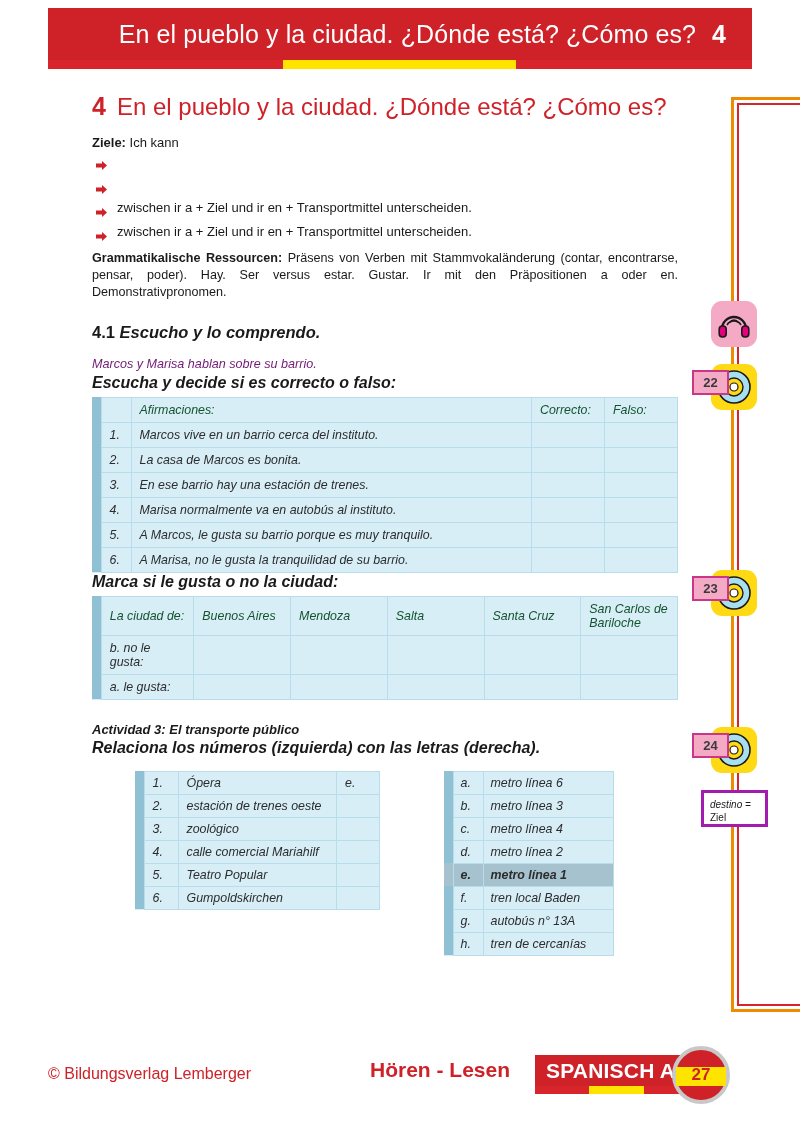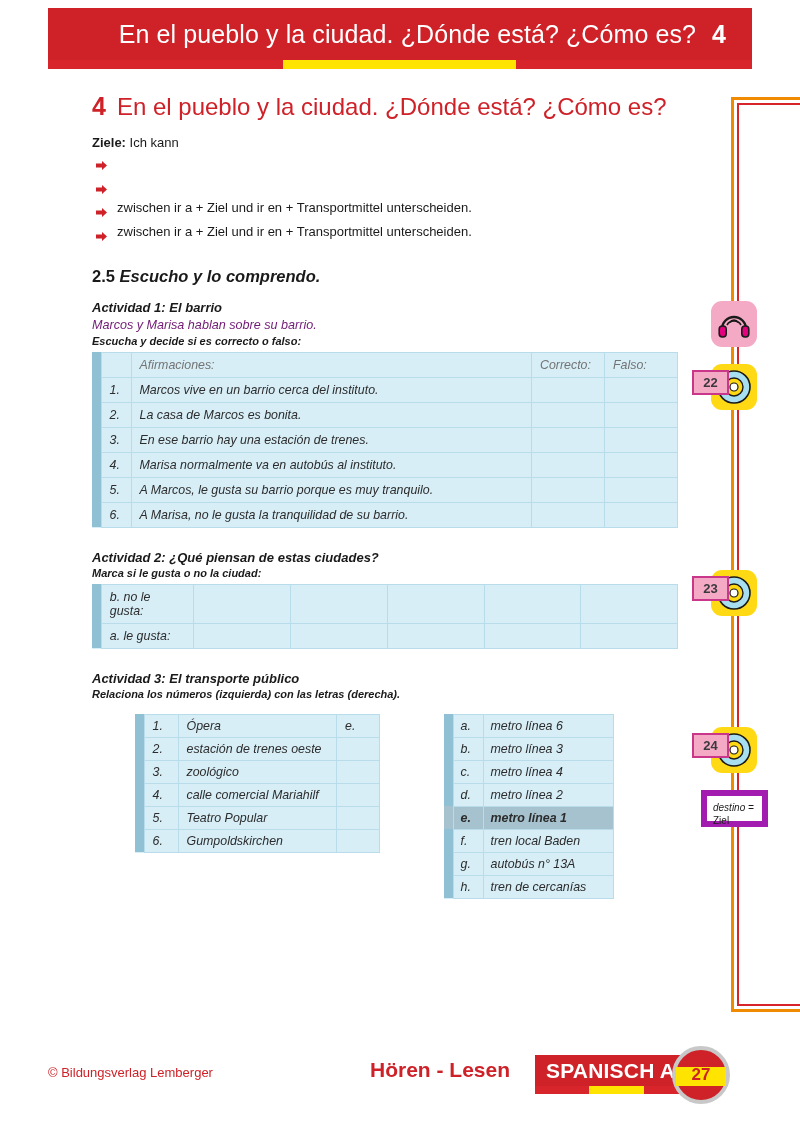--- a/index.html
+++ b/index.html
@@ -83,40 +83,40 @@
 
   .act-title {
     font-size: 13px; font-weight: 700; font-style: italic;
     color: #1a1a1a; margin-bottom: 2px;
   }
   .act-sub {
     font-size: 12.6px; font-style: italic; color: #701a75;
     margin-bottom: 2px; line-height: 1.3; text-align: justify;
   }
   .act-instr {
-    font-size: 11px; font-weight: 700; font-style: italic;
+    font-size: 16px; font-weight: 700; font-style: italic;
     color: #1a1a1a; margin-bottom: 5px;
   }
 
   
   .tbl-wrap { position: relative; }
   .tbl {
     border-collapse: collapse; width: 100%;
     background: #d7eef7; table-layout: fixed;
   }
   .tbl td, .tbl th {
     border: 1px solid #b9dcea;
     font-size: 12.4px; font-style: italic; font-weight: 400;
     color: #2c2c2c; text-align: left;
     padding: 5px 8px; height: 25px; vertical-align: middle;
   }
   .tbl .accent {
     width: 9px; background: #8fc0d4; border: none; padding: 0;
   }
-  .tbl .hdr td { color: #737373; }
+  .tbl .hdr td { color: #14532d; }
   .c-num { width: 30px; text-align: left; }
   .c-cor { width: 73px; text-align: center; }
   .c-fal { width: 73px; text-align: center; }
 
   
   .tbl2 td { height: 22px; }
   .tbl2 .hdr td { height: 38px; vertical-align: middle; }
   .t2-c0 { width: 90px; }
   .t2-c  { width: 94px; }
 
@@ -156,30 +156,30 @@
 
   .num-tag {
     position: absolute; width: 37px; height: 25px;
     background: #f4a9c4; border: 2px solid #c9368a;
     display: flex; align-items: center; justify-content: center;
     font-size: 13px; font-weight: 700; color: #3a3a3a;
   }
 
   .voc-box {
     position: absolute; left: 701px; top: 790px;
-    width: 67px; height: 37px; border: 6px solid #a21caf;
+    width: 67px; height: 37px; border: 3px solid #a21caf;
     background: #ffffff; padding: 5px 6px;
     font-size: 10px; color: #1a1a1a; line-height: 1.3;
   }
   .voc-box i { font-style: italic; }
 
   
   .copyright {
     position: absolute; left: 48px; top: 1065px;
-    font-size: 13px; color: #ce2128;
+    font-size: 16px; color: #ce2128;
   }
   .foot-skill {
     position: absolute; left: 370px; top: 1058px;
     font-size: 21px; font-weight: 700; color: #ce2128;
     white-space: nowrap;
   }
   .foot-badge {
     position: absolute; left: 535px; top: 1055px;
     width: 163px; height: 31px; background: #ce2128;
     display: flex; align-items: center; justify-content: center;
@@ -307,27 +307,29 @@
     </div>
     <div class="goal">
       <span class="goal-arrow">
         <svg width="11" height="9" viewBox="0 0 11 9">
             <path d="M0 2.6 H6 V0 L11 4.5 L6 9 V6.4 H0 Z" fill="#ce2128"></path>
           </svg>
       </span>
       <span class="goal-text">zwischen ir a + Ziel und ir en + Transportmittel unterscheiden.</span>
     </div>
 
+    <div class="gram">
+      <b>Grammatikalische Ressourcen:</b><span> Präsens von Verben mit Stammvokaländerung (contar, encontrarse, pensar, poder). Hay. Ser versus estar. Gustar. Ir mit den Präpositionen a oder en. Demonstrativpronomen.</span>
+    </div>
 
     <div class="sec-title">
-      <span>2.5</span>
+      <span>4.1</span>
       <i>Escucho y lo comprendo.</i>
     </div>
 
-    <div class="act-title">Actividad 1: El barrio</div>
     <div class="act-sub">Marcos y Marisa hablan sobre su barrio.</div>
     <div class="act-instr">Escucha y decide si es correcto o falso:</div>
 
     <div class="tbl-wrap">
       <table class="tbl">
         <tbody>
             <tr class="hdr">
           <td class="accent"></td>
           <td class="c-num"></td>
           <td>Afirmaciones:</td>
@@ -373,25 +375,33 @@
           <td class="accent"></td>
           <td class="c-num">6.</td>
           <td>A Marisa, no le gusta la tranquilidad de su barrio.</td>
           <td class="c-cor"></td>
           <td class="c-fal"></td>
         </tr>
       </tbody>
         </table>
     </div>
 
-    <div class="act-title" style="margin-top:22px;">Actividad 2: ¿Qué piensan de estas ciudades?</div>
     <div class="act-instr">Marca si le gusta o no la ciudad:</div>
 
     <table class="tbl tbl2">
       <tbody>
+          <tr class="hdr">
+        <td class="accent"></td>
+        <td class="t2-c0">La ciudad de:</td>
+        <td class="t2-c">Buenos Aires</td>
+        <td class="t2-c">Mendoza</td>
+        <td class="t2-c">Salta</td>
+        <td class="t2-c">Santa Cruz</td>
+        <td class="t2-c">San Carlos de Bariloche</td>
+      </tr>
       <tr>
         <td class="accent"></td>
         <td class="t2-c0">b. no le gusta:</td>
         <td class="t2-c"></td>
         <td class="t2-c"></td>
         <td class="t2-c"></td>
         <td class="t2-c"></td>
         <td class="t2-c"></td>
       </tr>
       <tr>

